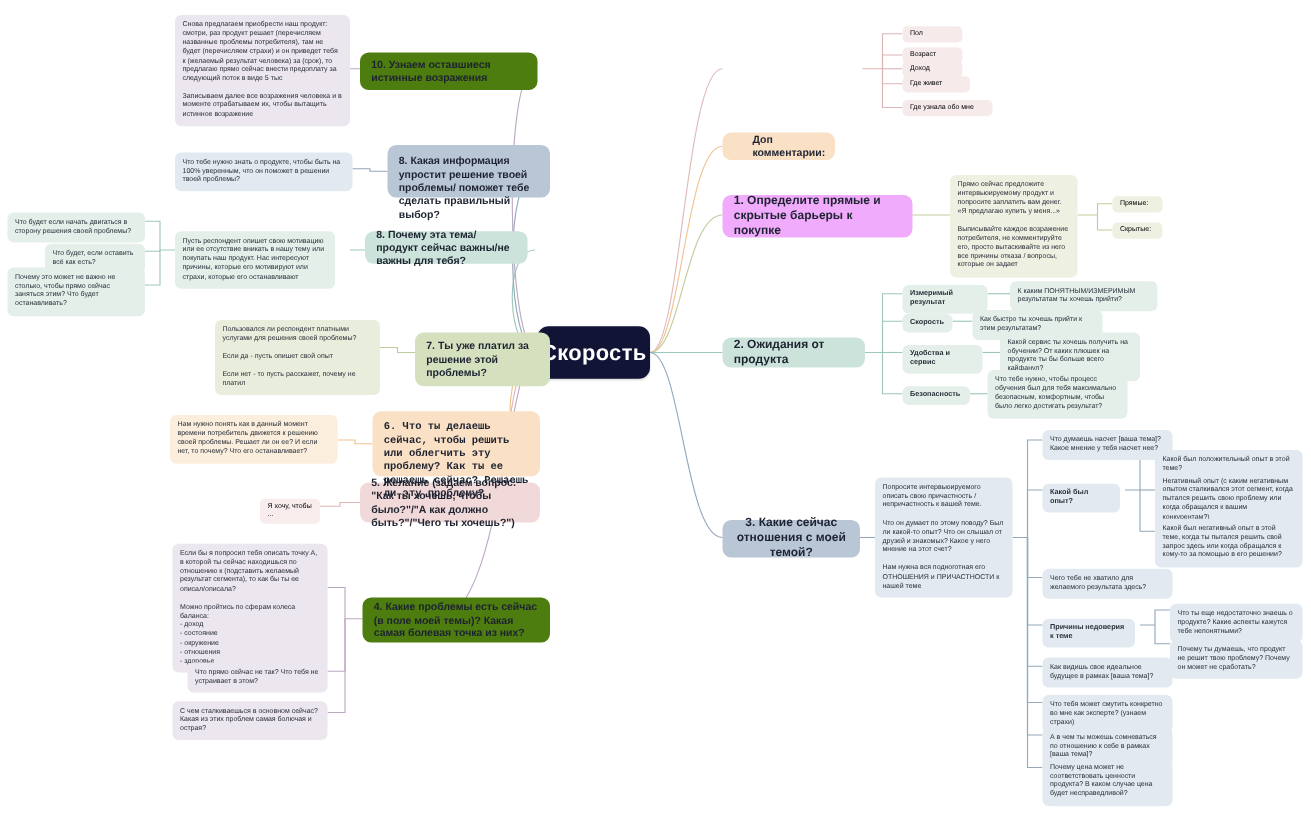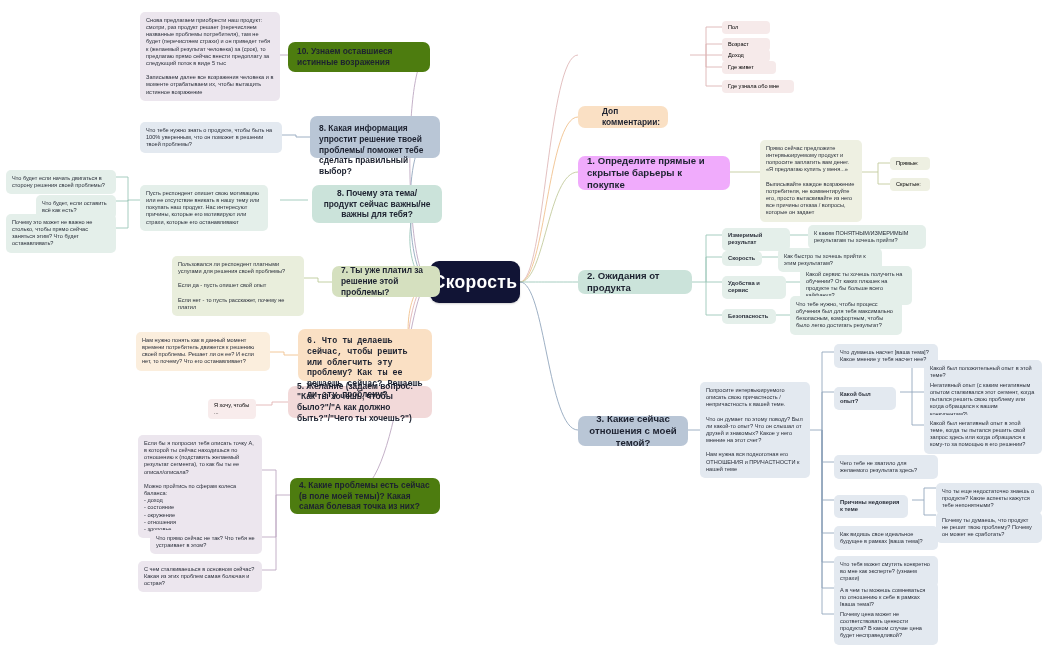--- a/index.html
+++ b/index.html
@@ -220,28 +220,28 @@
 - здоровье</div>
   <div class="node leaf c-purplel" style="left:150px;top:530px;width:112px;">Что прямо сейчас не так? Что тебя не устраивает в этом?</div>
   <div class="node leaf c-purplel" style="left:138px;top:561px;width:124px;">С чем сталкиваешься в основном сейчас? Какая из этих проблем самая болючая и острая?</div>
 
   <div class="node branch c-rose" style="left:288px;top:386px;width:144px;height:32px;font-size:8.4px;">5. Желание (задаем вопрос: "Как ты хочешь, чтобы было?"/"А как должно быть?"/"Чего ты хочешь?")</div>
   <div class="node tiny c-rosel" style="left:208px;top:399px;width:48px;">Я хочу, чтобы ...</div>
 
   <div class="node branch c-orange" style="left:298px;top:329px;width:134px;height:52px;font-size:8.4px;align-items:flex-start;font-family:Liberation Mono, monospace;">6. Что ты делаешь сейчас, чтобы решить или облегчить эту проблему? Как ты ее решаешь сейчас? Решаешь ли эту проблему?</div>
   <div class="node leaf c-orangel" style="left:136px;top:332px;width:134px;">Нам нужно понять как в данный момент времени потребитель движется к решению своей проблемы. Решает ли он ее? И если нет, то почему? Что его останавливает?</div>
 
-  <div class="node branch c-green2" style="left:332px;top:266px;width:108px;height:31px;font-size:8.4px;">7. Ты уже платил за решение этой проблемы?</div>
+  <div class="node branch c-green2" style="left:332px;top:266px;width:108px;height:43px;font-size:8.4px;">7. Ты уже платил за решение этой проблемы?</div>
   <div class="node leaf c-green2l" style="left:172px;top:256px;width:132px;">Пользовался ли респондент платными услугами для решения своей проблемы?
 
 Если да - пусть опишет свой опыт
 
 Если нет - то пусть расскажет, почему не платил</div>
 
-  <div class="node branch c-teal" style="left:312px;top:185px;width:130px;height:38px;font-size:8.4px;text-align:center;">8. Почему эта тема/продукт сейчас важны/не важны для тебя?</div>
+  <div class="node branch c-teal" style="left:292px;top:185px;width:130px;height:26px;font-size:8.4px;">8. Почему эта тема/продукт сейчас важны/не важны для тебя?</div>
   <div class="node leaf c-teall" style="left:140px;top:185px;width:128px;">Пусть респондент опишет свою мотивацию или ее отсутствие вникать в нашу тему или покупать наш продукт. Нас интересуют причины, которые его мотивируют или страхи, которые его останавливают</div>
   <div class="node leaf c-teall" style="left:6px;top:170px;width:110px;">Что будет если начать двигаться в сторону решения своей проблемы?</div>
   <div class="node leaf c-teall" style="left:36px;top:195px;width:80px;">Что будет, если оставить всё как есть?</div>
   <div class="node leaf c-teall" style="left:6px;top:214px;width:110px;">Почему это может не важно не столько, чтобы прямо сейчас заняться этим? Что будет останавливать?</div>
 
   <div class="node branch c-blue" style="left:310px;top:116px;width:130px;height:42px;font-size:8.4px;align-items:flex-start;">8. Какая информация упростит решение твоей проблемы/ поможет тебе сделать правильный выбор?</div>
   <div class="node leaf c-bluel" style="left:140px;top:122px;width:142px;">Что тебе нужно знать о продукте, чтобы быть на 100% уверенным, что он поможет в решении твоей проблемы?</div>
 
   <div class="node branch c-purple" style="left:288px;top:42px;width:142px;height:30px;font-size:8.4px;">10. Узнаем оставшиеся истинные возражения</div>
   <div class="node leaf c-purplel" style="left:140px;top:12px;width:140px;">Снова предлагаем приобрести наш продукт: смотри, раз продукт решает (перечисляем названные проблемы потребителя), там не будет (перечисляем страхи) и он приведет тебя к (желаемый результат человека) за (срок), то предлагаю прямо сейчас внести предоплату за следующий поток в виде 5 тыс

